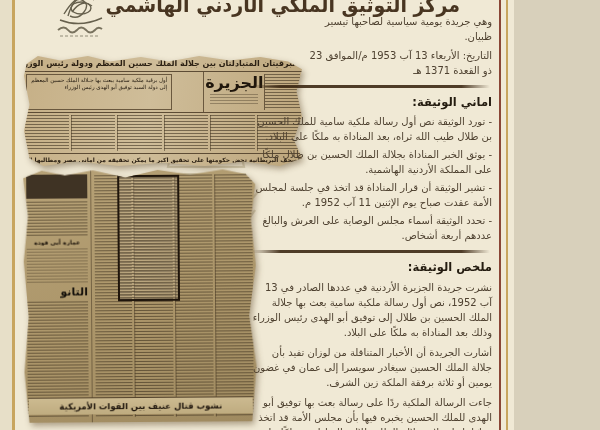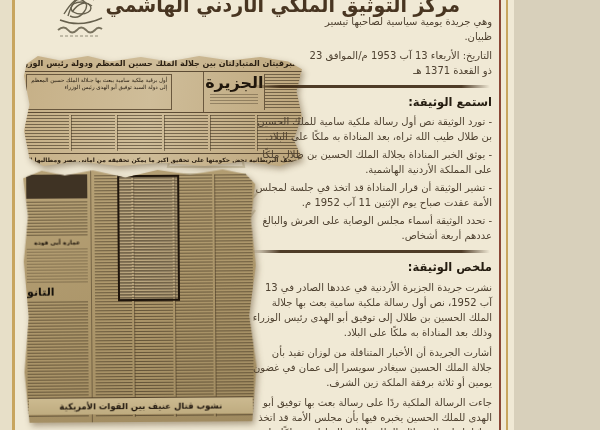--- a/index.html
+++ b/index.html
@@ -54,21 +54,21 @@
   .np-col:last-child { border-left:none; }
   .c1-foot { height:12px; line-height:12px; font-size:6px; font-weight:bold; text-align:center;
              border-top:1px solid #5d4c35; white-space:nowrap; overflow:hidden; }
 
   .clip2-inner { position:relative; width:100%; height:100%; }
   .c2-left { position:absolute; left:0; top:0; bottom:0; width:68px; border-right:1px solid rgba(70,55,35,.55);
              display:flex; flex-direction:column; gap:3px; padding:4px 3px; box-sizing:border-box; }
   .c2-dark { height:24px; background:#2a2016; opacity:.85; }
   .c2-adlines { height:34px; }
   .c2-ad1 { font-size:6px; font-weight:bold; text-align:center; color:#1d140b; white-space:nowrap; overflow:hidden; }
-  .c2-ad2 { font-size:11px; font-weight:bold; text-align:left; color:#14100a; }
+  .c2-ad2 { font-size:11px; font-weight:bold; text-align:right; color:#14100a; }
   .c2-fill { flex:1; }
   .c2-main { position:absolute; left:68px; right:0; top:0; bottom:0; display:flex; direction:rtl; padding:3px 2px; box-sizing:border-box; }
   .c2-box  { position:absolute; left:94px; top:5px; width:62px; height:126px; border:2px solid #1f150b;
              background-color:rgba(226,212,182,.25); z-index:3; padding:3px; box-sizing:border-box; }
   .c2-band { position:absolute; left:4px; right:4px; bottom:8px; height:16px; line-height:16px; z-index:4;
              font-size:8.5px; font-weight:bold; text-align:center; color:#1d140b;
              background:linear-gradient(#ccba90,#bfac80); border-top:1px solid #54432c;
              white-space:nowrap; overflow:hidden; }
 
   
@@ -173,21 +173,21 @@
 
   <div class="content">
 
     <div class="desc">
       <p>وهي جريدة يومية سياسية لصاحبها تيسير ظبيان.</p>
       <p>التاريخ: الأربعاء 13 آب 1953 م/الموافق 23 ذو القعدة 1371 هـ</p>
     </div>
 
     <div class="divider"></div>
 
-    <div class="section-h">استمع الوثيقة:</div>
+    <div class="section-h">اماني الوثيقة:</div>
     <div class="bullets">
       <p>- تورد الوثيقة نص أول رسالة ملكية سامية للملك الحسين بن طلال طيب الله ثراه، بعد المناداة به ملكًا على البلاد.</p>
       <p>- يوثق الخبر المناداة بجلالة الملك الحسين بن طلال ملكًا على المملكة الأردنية الهاشمية.</p>
       <p>- تشير الوثيقة أن قرار المناداة قد اتخذ في جلسة لمجلس الأمة عقدت صباح يوم الإثنين 11 آب 1952 م.</p>
       <p>- تحدد الوثيقة أسماء مجلس الوصاية على العرش والبالغ عددهم أربعة أشخاص.</p>
     </div>
 
     <div class="divider"></div>
 
     <div class="section-h">ملخص الوثيقة:</div>

